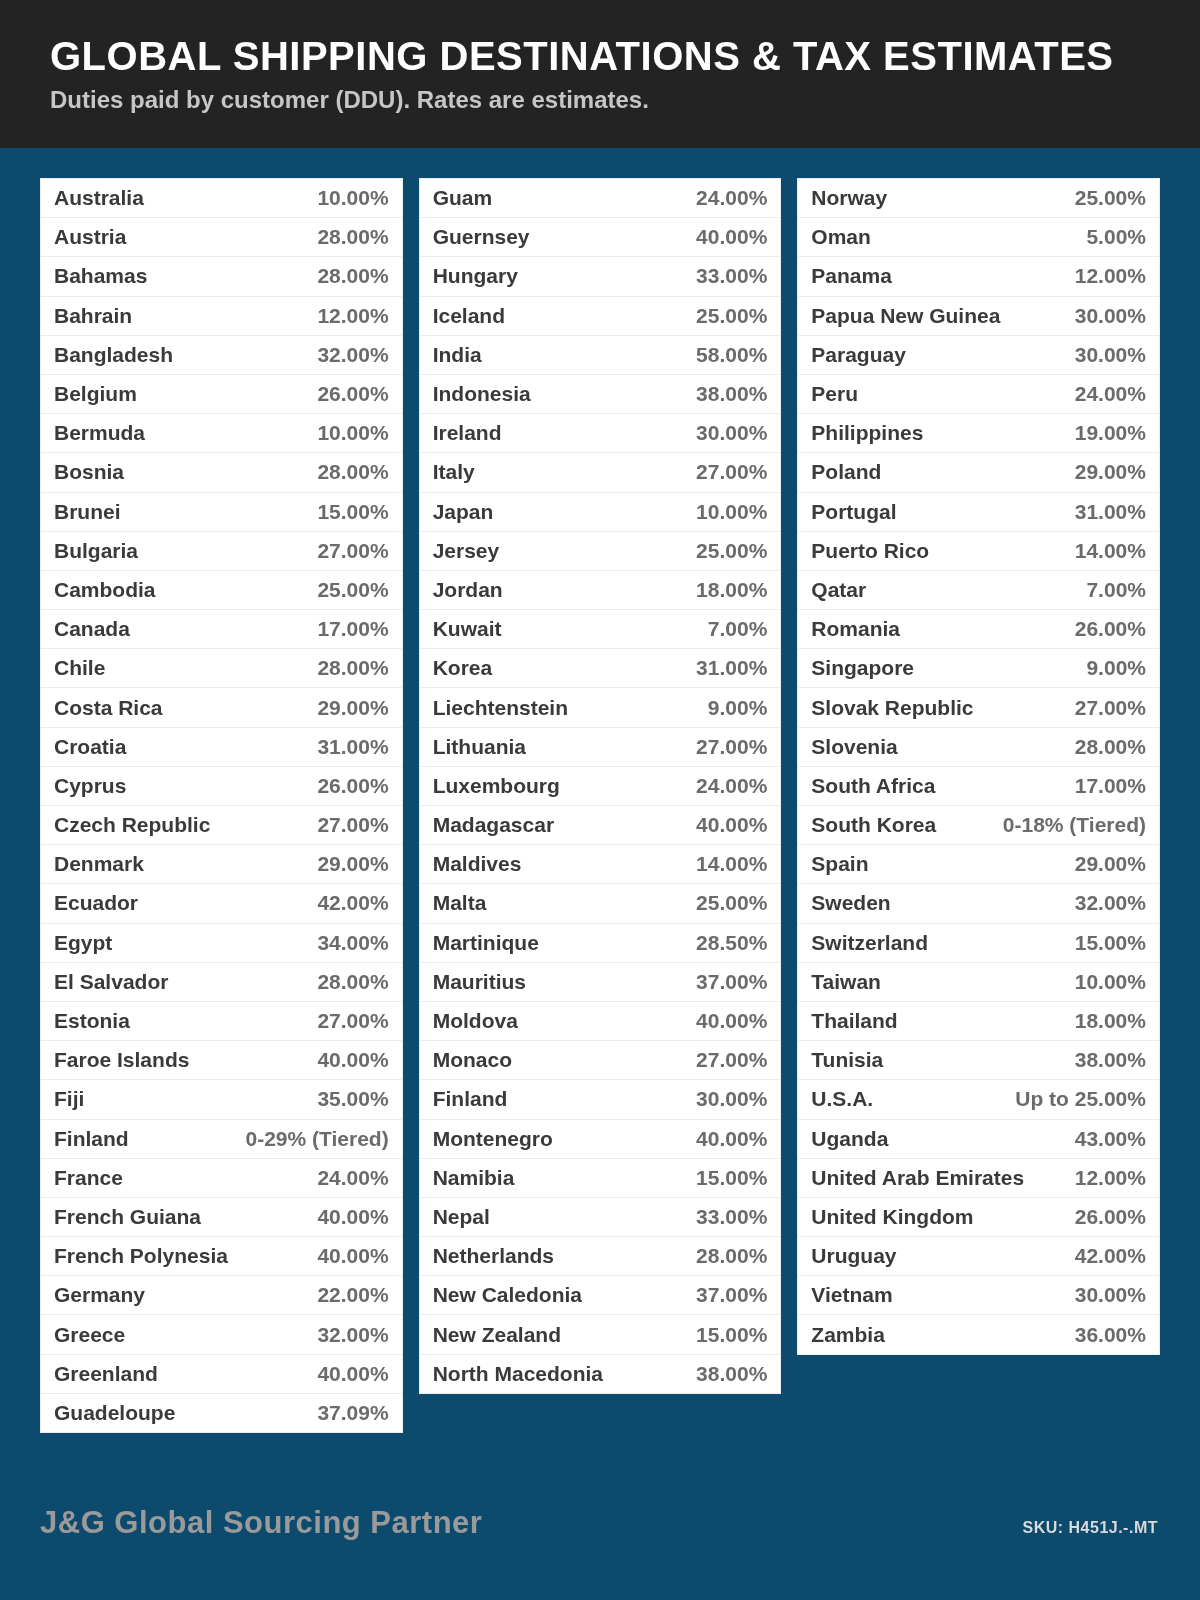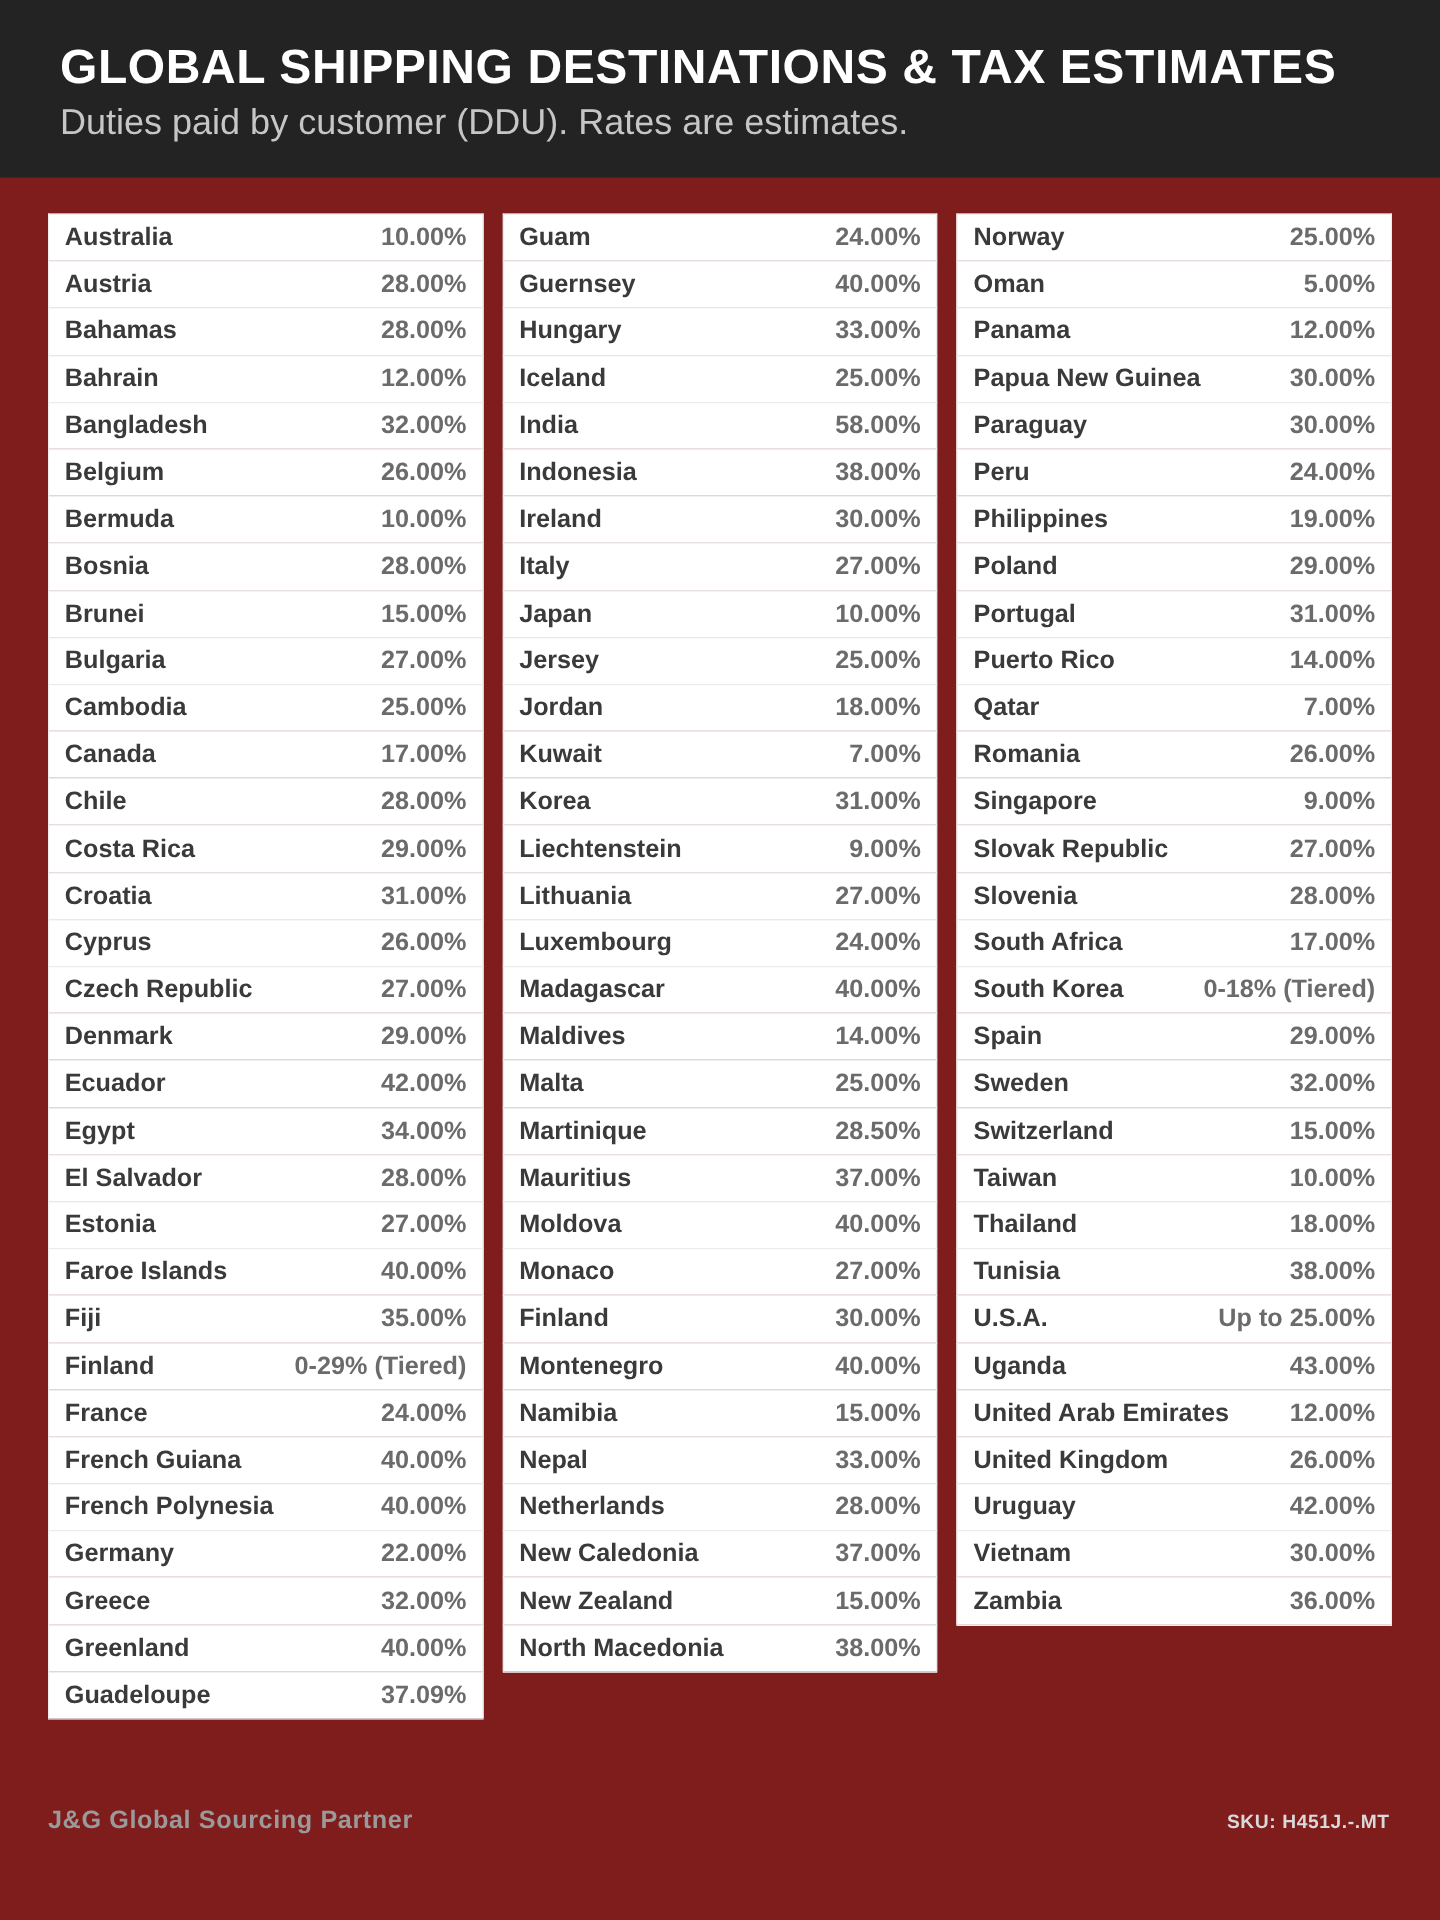--- a/index.html
+++ b/index.html
@@ -7,41 +7,41 @@
     width: 1200px;
     height: 1600px;
     background: #ffffff;
     font-family: "Liberation Sans", sans-serif;
     -webkit-font-smoothing: antialiased;
   }
   .page {
     position: relative;
     width: 1200px;
     height: 1600px;
-    background: #7f1d1d;
+    background: #0c4a6e;
     overflow: hidden;
   }
   .page-header {
     background: #232323;
     height: 148px;
     box-sizing: border-box;
     padding: 36px 50px 0 50px;
   }
   .page-title {
     color: #ffffff;
     font-size: 40px;
     font-weight: 700;
     letter-spacing: 0.5px;
     white-space: nowrap;
     line-height: 1.0;
   }
   .page-subtitle {
     color: #c6c6c6;
-    font-size: 30px;
-    font-weight: 400;
+    font-size: 24px;
+    font-weight: 700;
     margin-top: 10px;
     white-space: nowrap;
   }
   .rates-grid {
     margin: 30px 40px 0 40px;
     display: grid;
     grid-template-columns: repeat(3, 1fr);
     column-gap: 16px;
     align-items: start;
   }
@@ -75,21 +75,21 @@
     position: absolute;
     left: 40px;
     right: 42px;
     top: 1505px;
     display: flex;
     justify-content: space-between;
     align-items: baseline;
   }
   .brand-name {
     color: #9a9a9a;
-    font-size: 21px;
+    font-size: 31px;
     font-weight: 700;
     letter-spacing: 0.5px;
   }
   .sku-label {
     color: #d9d9d9;
     font-size: 16px;
     font-weight: 700;
     letter-spacing: 0.5px;
   }
 </style>

